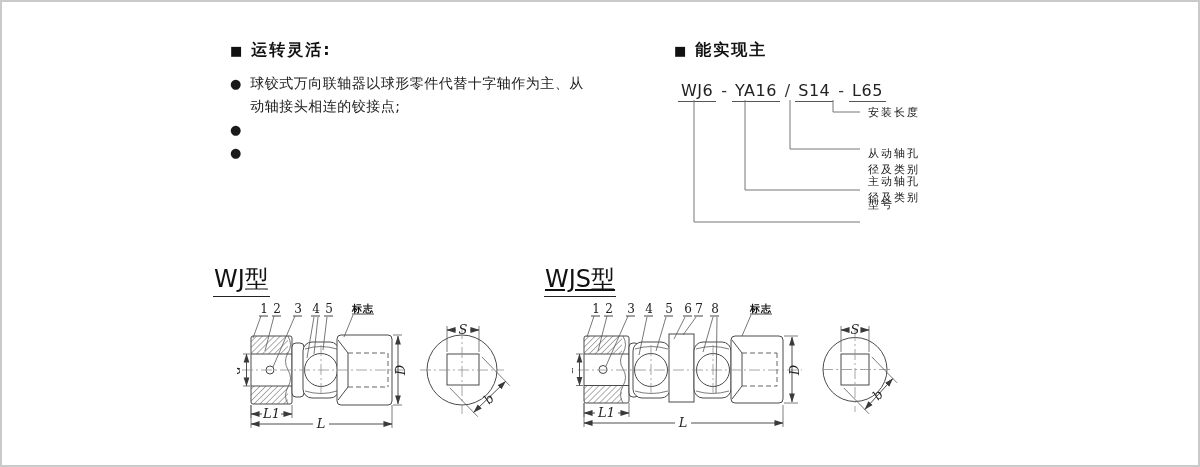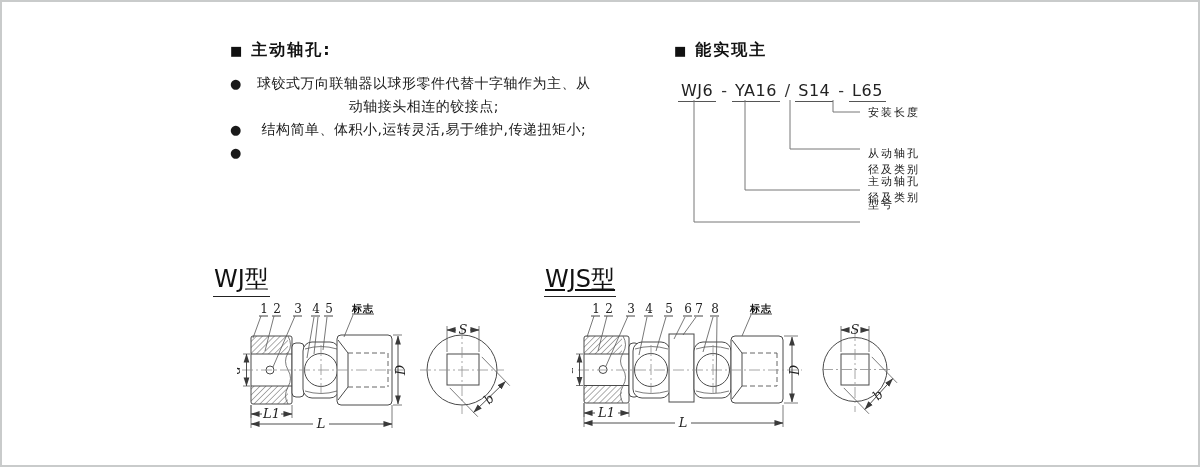--- a/index.html
+++ b/index.html
@@ -8,21 +8,21 @@
     background:#ffffff;border:2px solid #c9cbcb;overflow:hidden;
     font-family:"DejaVu Sans",sans-serif;color:#1a1a1a;
   }
   
   .features{position:absolute;left:228px;top:38px;width:392px;}
   .sec-heading{display:flex;align-items:center;gap:9px;font-size:16px;font-weight:bold;letter-spacing:2px;color:#111;}
   .sec-heading .sq{font-size:13px;line-height:1;letter-spacing:0;}
   .bullets{margin-top:11px;}
   .bullet-row{display:flex;gap:9px;font-size:14px;line-height:23px;letter-spacing:0.5px;}
   .bullet-row .bm{font-size:13px;line-height:23px;letter-spacing:0;}
-  .bullet-row .bt{width:347px;text-align:center;}
+  .bullet-row .bt{width:347px;}
   
   .marking-heading{position:absolute;left:672px;top:38px;}
   .code-line{position:absolute;left:676px;top:79px;display:flex;align-items:flex-start;font-size:16px;color:#222;}
   .code-seg{border-bottom:1.5px solid #555;padding:0 3px 1px 3px;letter-spacing:0.5px;}
   .code-sep{margin:0 5px;color:#333;}
   .mark-tree{position:absolute;left:665px;top:96px;}
   .mk-label{position:absolute;left:866px;font-size:11px;letter-spacing:2px;line-height:16px;color:#151515;}
   .mk-l1{top:103px;} .mk-l2{top:144px;} .mk-l3{top:172px;text-align:center;} .mk-l4{top:195px;}
   
   .dwg-title{position:absolute;top:261px;font-size:24px;color:#111;border-bottom:1.5px solid #222;padding:0 1px 1px 1px;}
@@ -43,30 +43,29 @@
   .treeline{stroke:#777;stroke-width:1;fill:none;}
 </style>
 </head>
 <body>
 
 <div class="page">
 
   <div class="features">
     <div class="sec-heading">
       <span class="sq">■</span>
-      <span>主动轴孔:</span>
+      <span>运转灵活:</span>
     </div>
     <div class="bullets">
       <div class="bullet-row">
         <span class="bm">●</span>
         <span class="bt">球铰式万向联轴器以球形零件代替十字轴作为主、从动轴接头相连的铰接点;</span>
       </div>
       <div class="bullet-row">
         <span class="bm">●</span>
-        <span class="bt">结构简单、体积小,运转灵活,易于维护,传递扭矩小;</span>
       </div>
       <div class="bullet-row">
         <span class="bm">●</span>
       </div>
     </div>
   </div>
 
   <div class="sec-heading marking-heading">
     <span class="sq">■</span>
     <span>能实现主</span>

